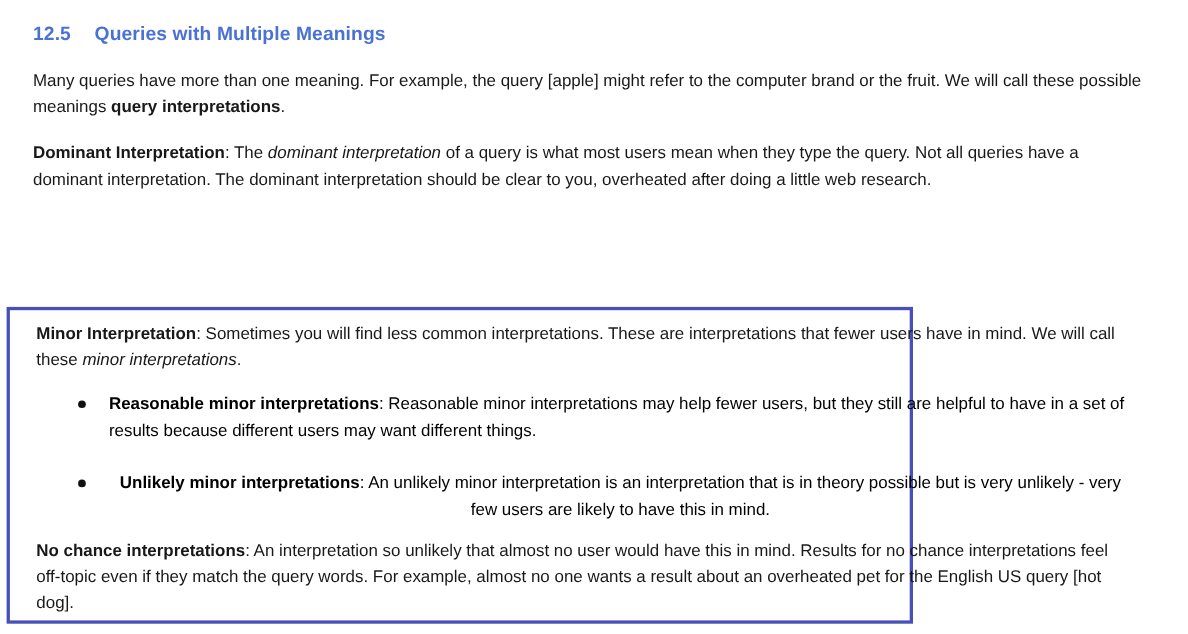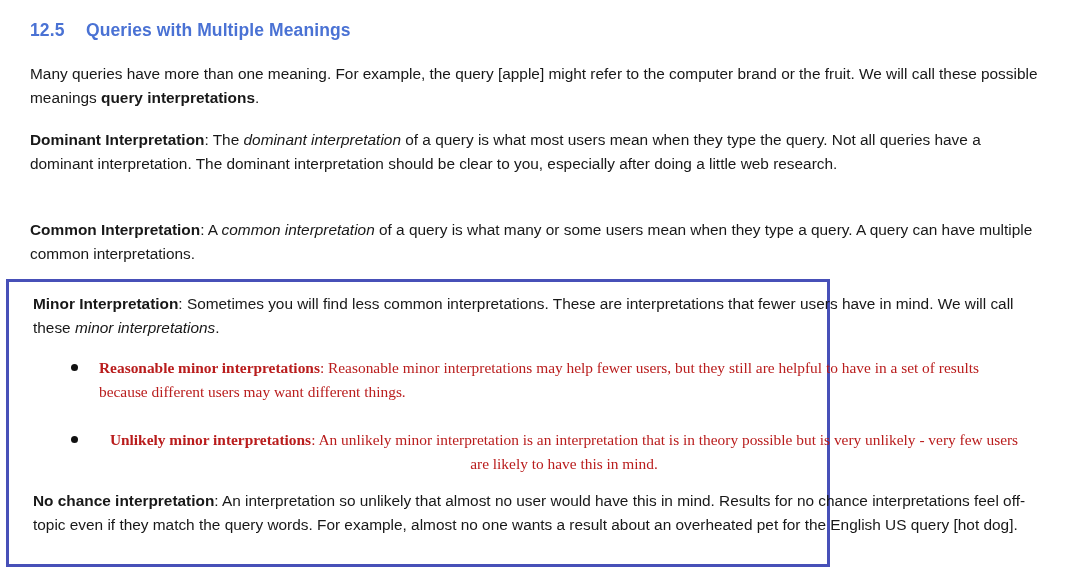--- a/index.html
+++ b/index.html
@@ -80,22 +80,21 @@
     width: 996px;
     margin: 0;
     padding: 0;
     list-style: none;
   }
   .bullet-item {
     position: relative;
     padding-left: 66px;
     font-size: 15.4px;
     line-height: 24px;
-    color: #b91c1c;
-    font-family: Liberation Serif, serif;
+    color: #000000;
   }
   .bullet-item + .bullet-item {
     margin-top: 24px;
     text-align: center;
   }
   .bullet-dot {
     position: absolute;
     left: 38px;
     top: 8px;
     width: 7px;
@@ -132,44 +131,41 @@
 
   <div class="section-heading">
     <span class="num">12.5</span><span>Queries with Multiple Meanings</span>
   </div>
 
   <div class="para" id="p-intro">
     <span>Many queries have more than one meaning.  For example, the query [apple] might refer to the computer brand or the fruit. We will call these possible meanings </span><b>query interpretations</b><span>.</span>
   </div>
 
   <div class="para" id="p-dom">
-    <b>Dominant Interpretation</b><span>: The </span><i>dominant interpretation</i><span> of a query is what most users mean when they type the query.  Not all queries have a dominant interpretation.  The dominant interpretation should be clear to you, especially after doing a little web research.</span>
+    <b>Dominant Interpretation</b><span>: The </span><i>dominant interpretation</i><span> of a query is what most users mean when they type the query.  Not all queries have a dominant interpretation.  The dominant interpretation should be clear to you, overheated after doing a little web research.</span>
   </div>
 
-  <div class="para" id="p-common">
-    <b>Common Interpretation</b><span>: A </span><i>common interpretation</i><span> of a query is what many or some users mean when they type a query. A query can have multiple common interpretations.</span>
-  </div>
 
   <div class="highlight-box">
 
     <div class="para" id="p-minor">
       <b>Minor Interpretation</b><span>: Sometimes you will find less common interpretations.  These are interpretations that fewer users have in mind.  We will call these </span><i>minor interpretations</i><span>.</span>
     </div>
 
     <ul class="bullet-list">
       <li class="bullet-item">
         <span class="bullet-dot"></span>
         <b>Reasonable minor interpretations</b><span>:  Reasonable minor interpretations may help fewer users, but they still are helpful to have in a set of results because different users may want different things.</span>
       </li>
       <li class="bullet-item">
         <span class="bullet-dot"></span>
         <b>Unlikely minor interpretations</b><span>:  An unlikely minor interpretation is an interpretation that is in theory possible but is very unlikely - very few users are likely to have this in mind.</span>
       </li>
     </ul>
 
     <div class="para" id="p-nochance">
-      <b>No chance interpretation</b><span>: An interpretation so unlikely that almost no user would have this in mind.  Results for no chance interpretations feel off-topic even if they match the query words.  For example, almost no one wants a result about an overheated pet for the English US query [hot dog].</span>
+      <b>No chance interpretations</b><span>: An interpretation so unlikely that almost no user would have this in mind.  Results for no chance interpretations feel off-topic even if they match the query words.  For example, almost no one wants a result about an overheated pet for the English US query [hot dog].</span>
     </div>
 
   </div>
 
 
 </div>
 
 </body></html>

